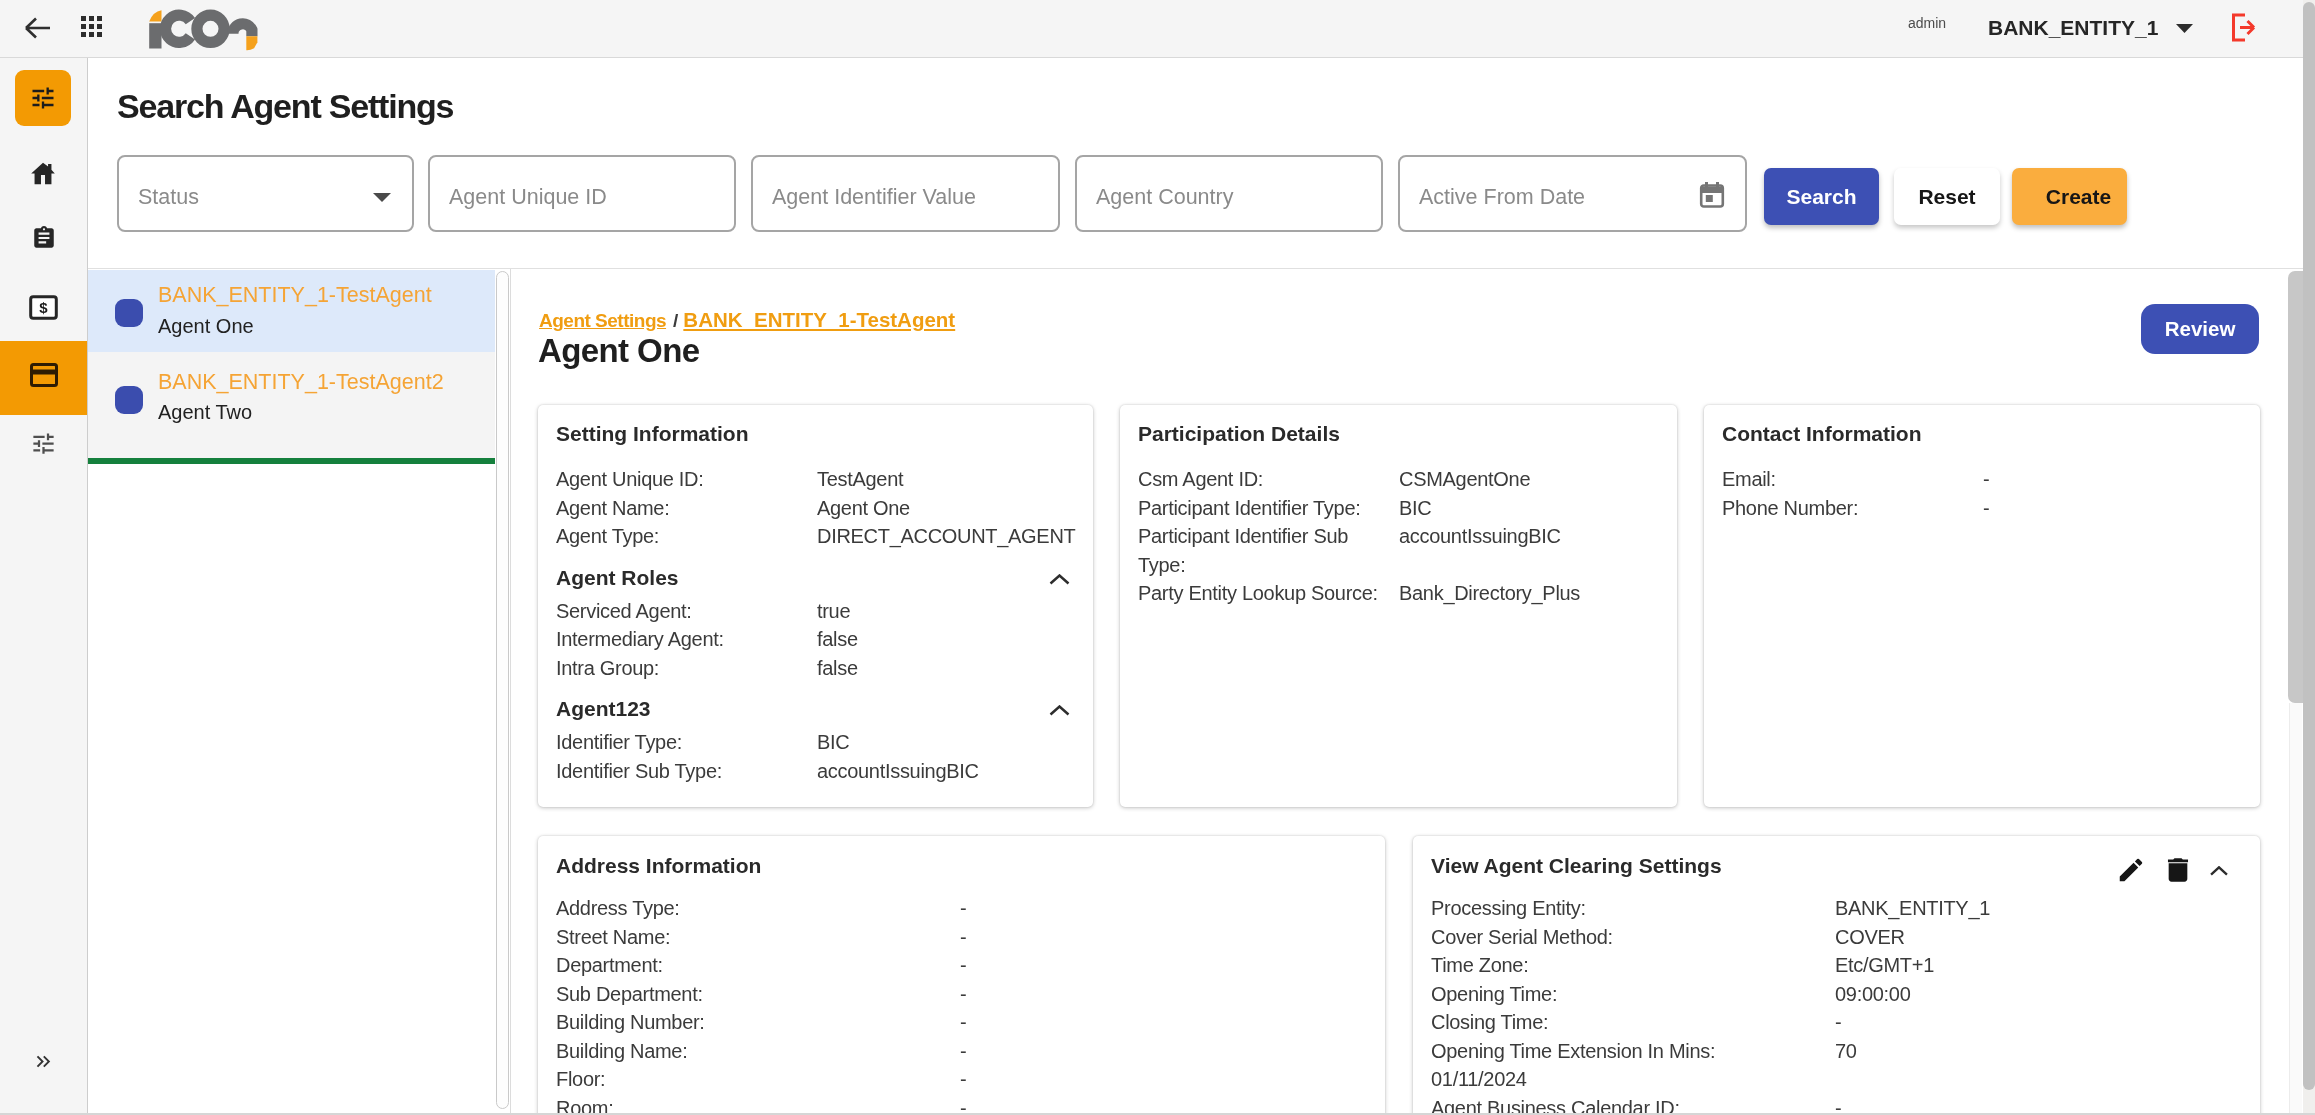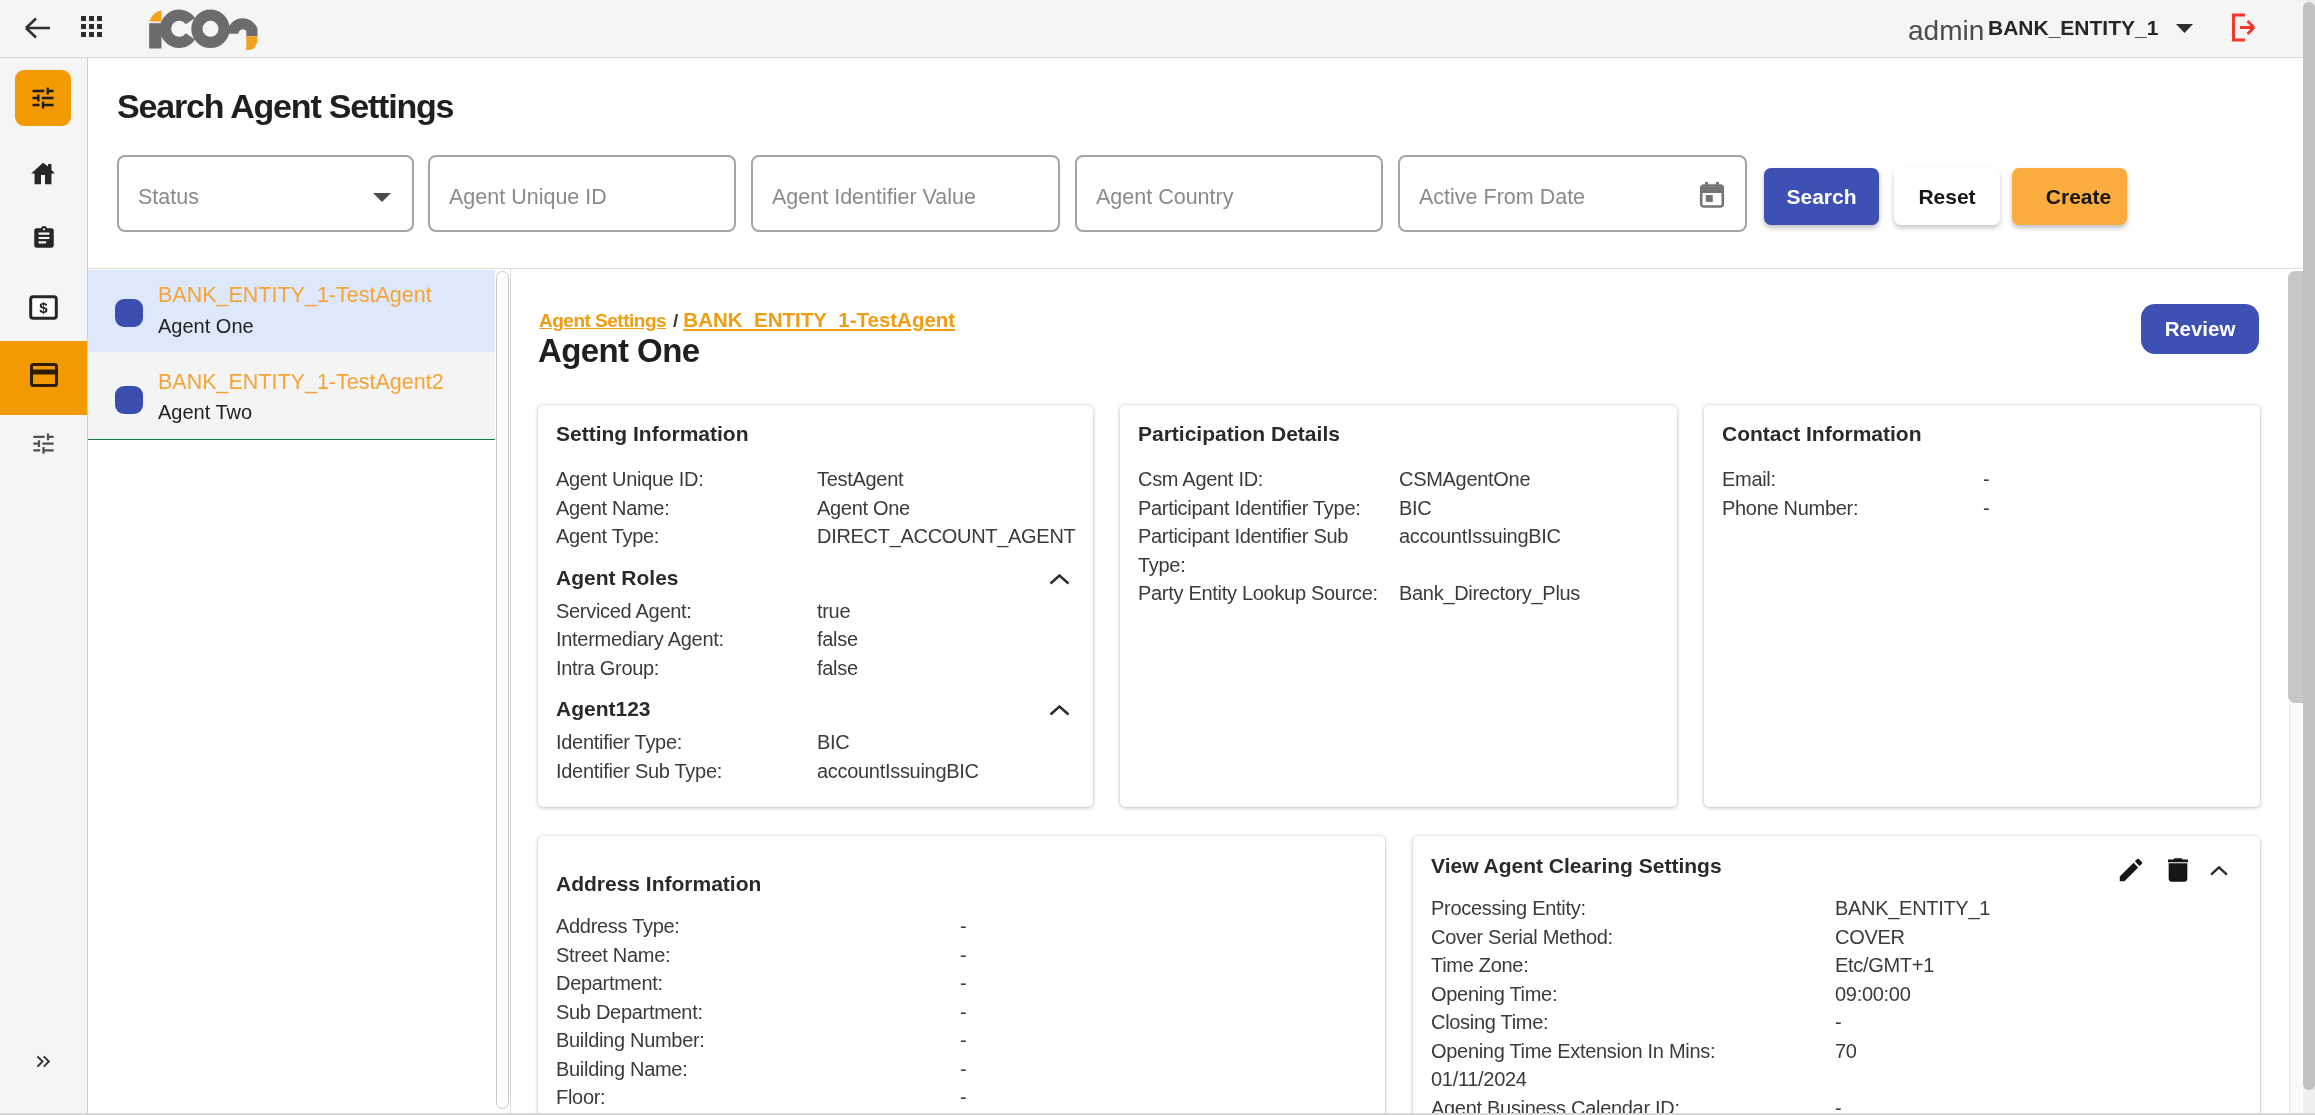--- a/index.html
+++ b/index.html
@@ -1,21 +1,21 @@
 <!DOCTYPE html>
 <html><head>
 <meta charset="utf-8">
 <style>
 * { margin:0; padding:0; box-sizing:border-box; }
 html,body { width:2315px; height:1115px; overflow:hidden; }
 body { font-family:"Liberation Sans", sans-serif; position:relative; background:#ffffff; color:#2d2d2d; }
 
 
 #header { position:absolute; left:0; top:0; width:2315px; height:58px; background:#f5f5f5; border-bottom:1px solid #d9d9d9; }
-#admin { position:absolute; left:1908px; top:15px; font-size:28px; color:#4c4c4c; }
+#admin { position:absolute; left:1908px; top:15px; font-size:14px; color:#4c4c4c; }
 #entity { position:absolute; left:1988px; top:16px; font-size:21px; font-weight:bold; color:#262626; }
 
 
 #sidebar { position:absolute; left:0; top:58px; width:88px; height:1057px; background:#f5f5f5; border-right:1px solid #cdcdcd; }
 #sq1 { position:absolute; left:15px; top:12px; width:56px; height:56px; border-radius:9px; background:#f39a03; }
 #band { position:absolute; left:0; top:283px; width:87px; height:74px; background:#f39a03; }
 
 
 #h1 { position:absolute; left:117px; top:87px; font-size:34px; font-weight:bold; color:#1f1f1f; letter-spacing:-1.2px; }
 .field { position:absolute; top:155px; height:77px; border:2px solid #a5a5a5; border-radius:8px; background:#fff; }
@@ -157,21 +157,21 @@
 <div class="btn" style="left:1894px; width:106px; background:#fff; color:#161616; box-shadow:0 3px 5px rgba(0,0,0,0.22);">Reset</div>
 <div class="btn" style="left:2012px; width:115px; background:#faad3e; color:#161616; box-shadow:0 3px 5px rgba(0,0,0,0.25);padding-left:18px;">Create</div>
 
 <div id="divline"></div>
 
 <div class="item" style="top:270px; height:82px; background:#dde9fa;">
   <div class="isq" style="top:29px;"></div>
   <div class="ititle" style="top:13px;">BANK_ENTITY_1-TestAgent</div>
   <div class="isub" style="top:45px;">Agent One</div>
 </div>
-<div class="item" style="top:352px; height:88px; background:#f4f4f4; border-bottom:1px solid #15803d;">
+<div class="item" style="top:352px; height:112px; background:#f4f4f4; border-bottom:6px solid #15803d;">
   <div class="isq" style="top:34px;"></div>
   <div class="ititle" style="top:18px;">BANK_ENTITY_1-TestAgent2</div>
   <div class="isub" style="top:49px;">Agent Two</div>
 </div>
 <div id="lpill"></div>
 <div id="vline"></div>
 
 <div id="crumbs"><a>Agent Settings</a><span style="letter-spacing:0; margin:0 5px 0 7px;">/</span><a style="font-size:20.5px; letter-spacing:0;">BANK_ENTITY_1-TestAgent</a></div>
 <div id="h2">Agent One</div>
 <div id="review">Review</div>
@@ -255,21 +255,21 @@
       <span>Email:</span>
       <span>-</span>
     </div>
   <div class="row">
       <span>Phone Number:</span>
       <span>-</span>
     </div>
 </div>
 
 <div class="card bcard" style="left:538px; top:836px; width:847px; height:285px;">
-  <div class="h3" style="margin-top:36px;">Address Information</div>
+  <div class="h3" style="margin-top:18px;">Address Information</div>
   <div style="height:16px;"></div>
   <div class="row">
       <span>Address Type:</span>
       <span>-</span>
     </div>
   <div class="row">
       <span>Street Name:</span>
       <span>-</span>
     </div>
   <div class="row">

